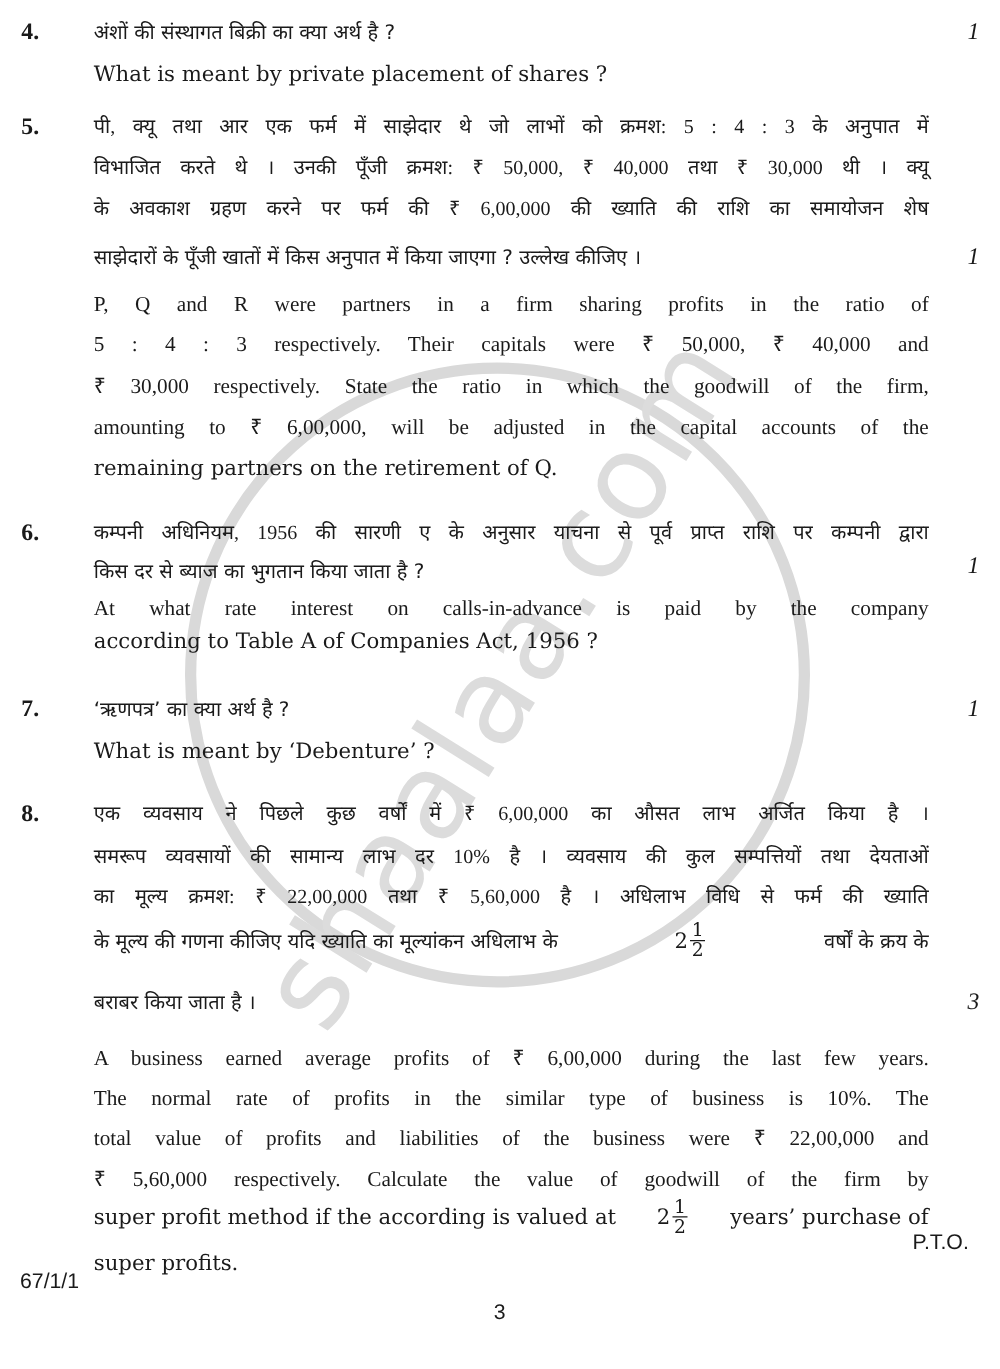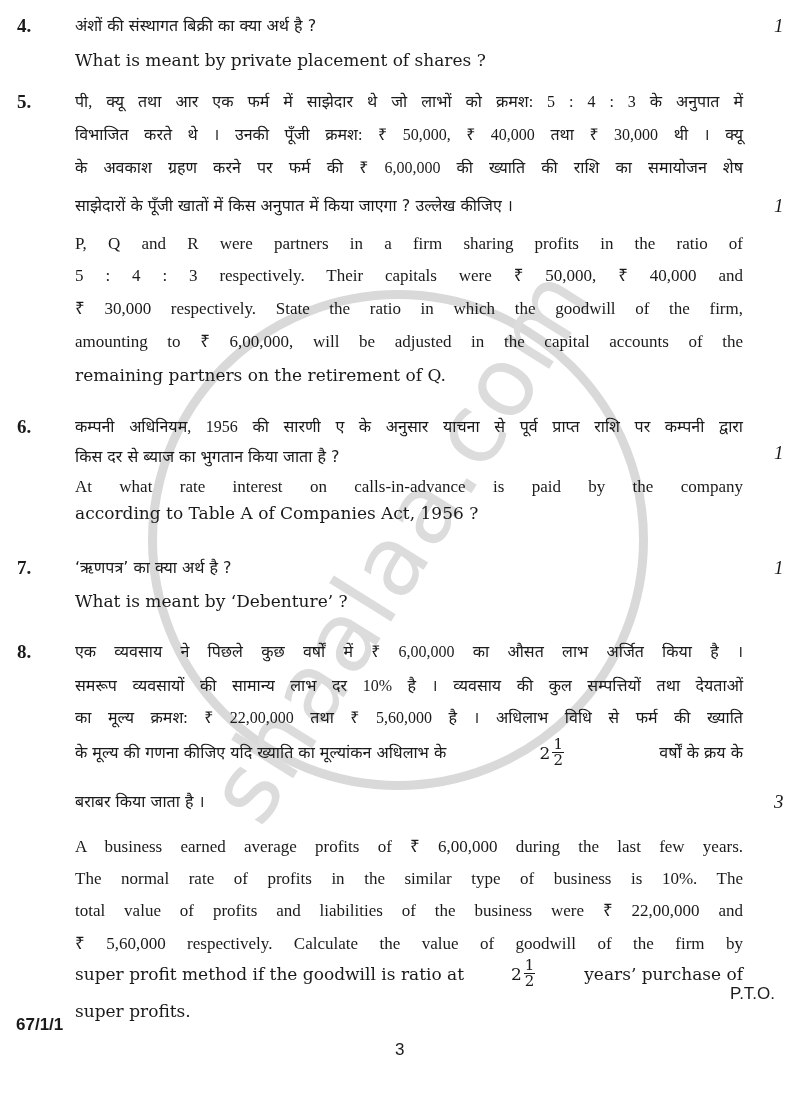--- a/index.html
+++ b/index.html
@@ -86,30 +86,30 @@
       <span>वर्षों के क्रय के</span>
     </div>
     <div class="line hi" style="top:791px">बराबर किया जाता है ।</div>
     <span class="mark" style="top:791px">3</span>
 
     <div class="line en justify" style="top:836px">A business earned average profits of ₹ 6,00,000 during the last few years.</div>
     <div class="line en justify" style="top:868px">The normal rate of profits in the similar type of business is 10%. The</div>
     <div class="line en justify" style="top:900px">total value of profits and liabilities of the business were ₹ 22,00,000 and</div>
     <div class="line en justify" style="top:933px">₹ 5,60,000 respectively. Calculate the value of goodwill of the firm by</div>
     <div class="line en" style="top:958px; display:flex; align-items:center; justify-content:space-between;">
-      <span>super profit method if the goodwill is ratio at</span>
+      <span>super profit method if the according is valued at</span>
       <span style="display:flex; align-items:center;">
         <span>2</span>
         <span class="frac">
           <span class="num">1</span>
           <span class="den">2</span>
         </span>
       </span>
       <span>years’ purchase of</span>
     </div>
     <div class="line en" style="top:1000px">super profits.</div>
   </div>
 
-  <div class="footer" style="left:16px; top:1015px;font-weight:bold;">67/1/1</div>
+  <div class="footer" style="left:16px; top:1015px;">67/1/1</div>
   <div class="footer" style="left:395px; top:1040px;">3</div>
   <div class="footer" style="left:730px; top:984px;">P.T.O.</div>
 
 </div>
 
 </body></html>

